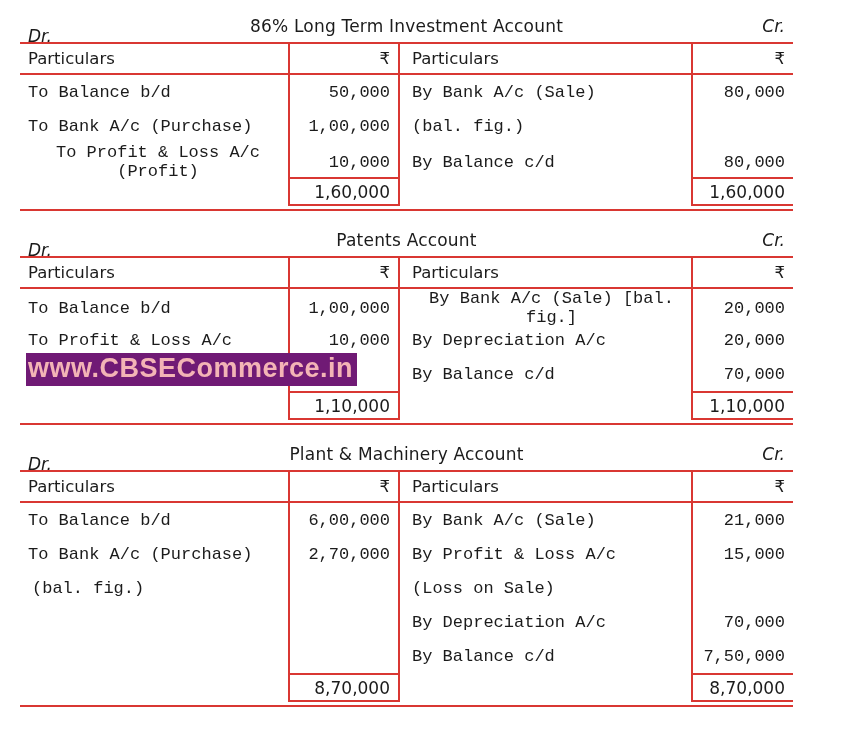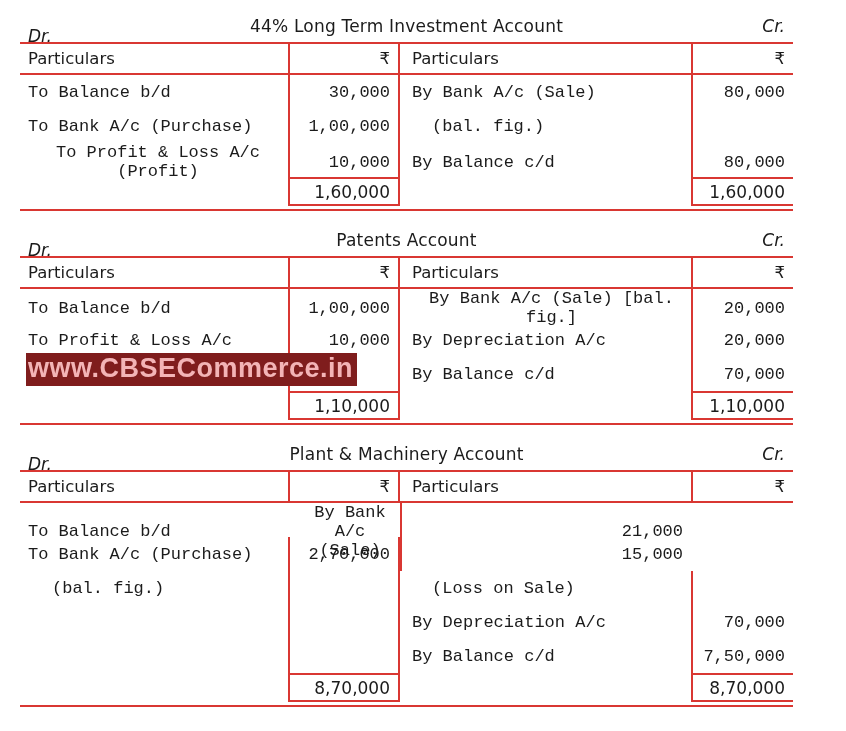--- a/index.html
+++ b/index.html
@@ -22,68 +22,68 @@
     font-size:17px;letter-spacing:.2px;
   }
 
   
   .tbl{border-bottom:2px solid var(--red);padding-bottom:3px;}
   .trow{display:grid;grid-template-columns:268px 112px 291px 102px;text-align:center;}
   .cell{display:flex;align-items:center;box-sizing:border-box;font-size:17px;}
   .p-left{padding-left:8px;}
   .p-right{padding-left:12px;}
   .amt{justify-content:flex-end;padding-right:8px;}
-  .indent{padding-left:32px;}
+  .indent{padding-left:12px;}
 
   
   .la{border-left:2px solid var(--red);border-right:2px solid var(--red);}
   .ra{border-left:2px solid var(--red);}
 
   .hdr{height:29px;border-top:2px solid var(--red);border-bottom:2px solid var(--red);}
   .hdr .cell{font-size:16.5px;}
   .body-row{height:34px;font-family:Liberation Mono, monospace;}
   .total-row{height:29px;}
   .total-row .la,.total-row .ra{
     border-top:2px solid var(--red);border-bottom:2px solid var(--red);
     font-size:17px;
   }
 
   
   .watermark{
     position:absolute;left:26px;top:353px;z-index:3;
-    background:#7f1d1d;
+    background:#701a75;
     color:#f3b4b6;
     font-family:"Liberation Sans","DejaVu Sans",sans-serif;
     font-weight:bold;font-size:27px;letter-spacing:.5px;
     padding:1px 4px 2px 2px;line-height:1.1;
   }
 </style>
 </head>
 <body style="color: rgb(27, 27, 27);">
 
 <div class="page">
 
   <div class="watermark" style="color: rgb(243, 180, 182);">www.CBSECommerce.in</div>
 
   <section class="account">
     <div class="acct-head">
       <span class="dr">Dr.</span>
-      <span class="acct-title">44% Long Term Investment Account</span>
+      <span class="acct-title">86% Long Term Investment Account</span>
       <span class="cr">Cr.</span>
     </div>
     <div class="tbl">
       <div class="trow hdr">
         <div class="cell p-left">Particulars</div>
         <div class="cell amt la">₹</div>
         <div class="cell p-right">Particulars</div>
         <div class="cell amt ra">₹</div>
       </div>
       <div class="trow body-row">
         <div class="cell p-left">To Balance b/d</div>
-        <div class="cell amt la">30,000</div>
+        <div class="cell amt la">50,000</div>
         <div class="cell p-right">By Bank A/c (Sale)</div>
         <div class="cell amt ra">80,000</div>
       </div>
       <div class="trow body-row">
         <div class="cell p-left">To Bank A/c (Purchase)</div>
         <div class="cell amt la">1,00,000</div>
         <div class="cell p-right indent">(bal. fig.)</div>
         <div class="cell amt ra"></div>
       </div>
       <div class="trow body-row">
@@ -149,26 +149,28 @@
     </div>
     <div class="tbl">
       <div class="trow hdr">
         <div class="cell p-left">Particulars</div>
         <div class="cell amt la">₹</div>
         <div class="cell p-right">Particulars</div>
         <div class="cell amt ra">₹</div>
       </div>
       <div class="trow body-row">
         <div class="cell p-left">To Balance b/d</div>
+        <div class="cell amt la">6,00,000</div>
         <div class="cell p-right">By Bank A/c (Sale)</div>
         <div class="cell amt ra">21,000</div>
       </div>
       <div class="trow body-row">
         <div class="cell p-left">To Bank A/c (Purchase)</div>
         <div class="cell amt la">2,70,000</div>
+        <div class="cell p-right">By Profit &amp; Loss A/c</div>
         <div class="cell amt ra">15,000</div>
       </div>
       <div class="trow body-row">
         <div class="cell p-left indent">(bal. fig.)</div>
         <div class="cell amt la"></div>
         <div class="cell p-right indent">(Loss on Sale)</div>
         <div class="cell amt ra"></div>
       </div>
       <div class="trow body-row">
         <div class="cell p-left"></div>

